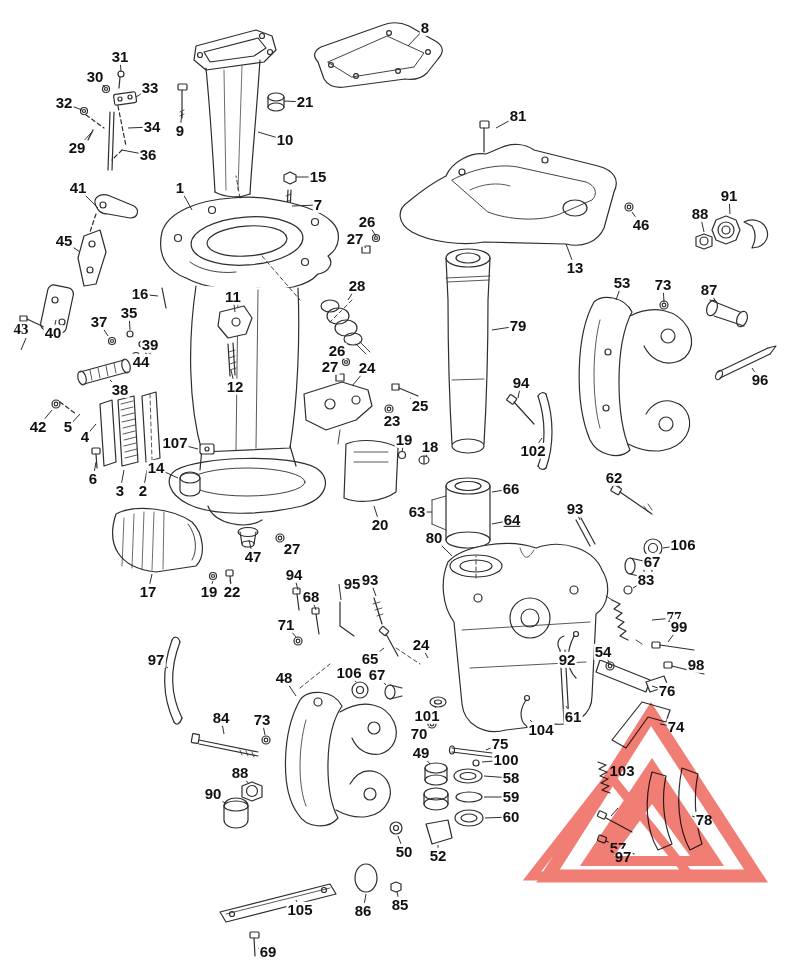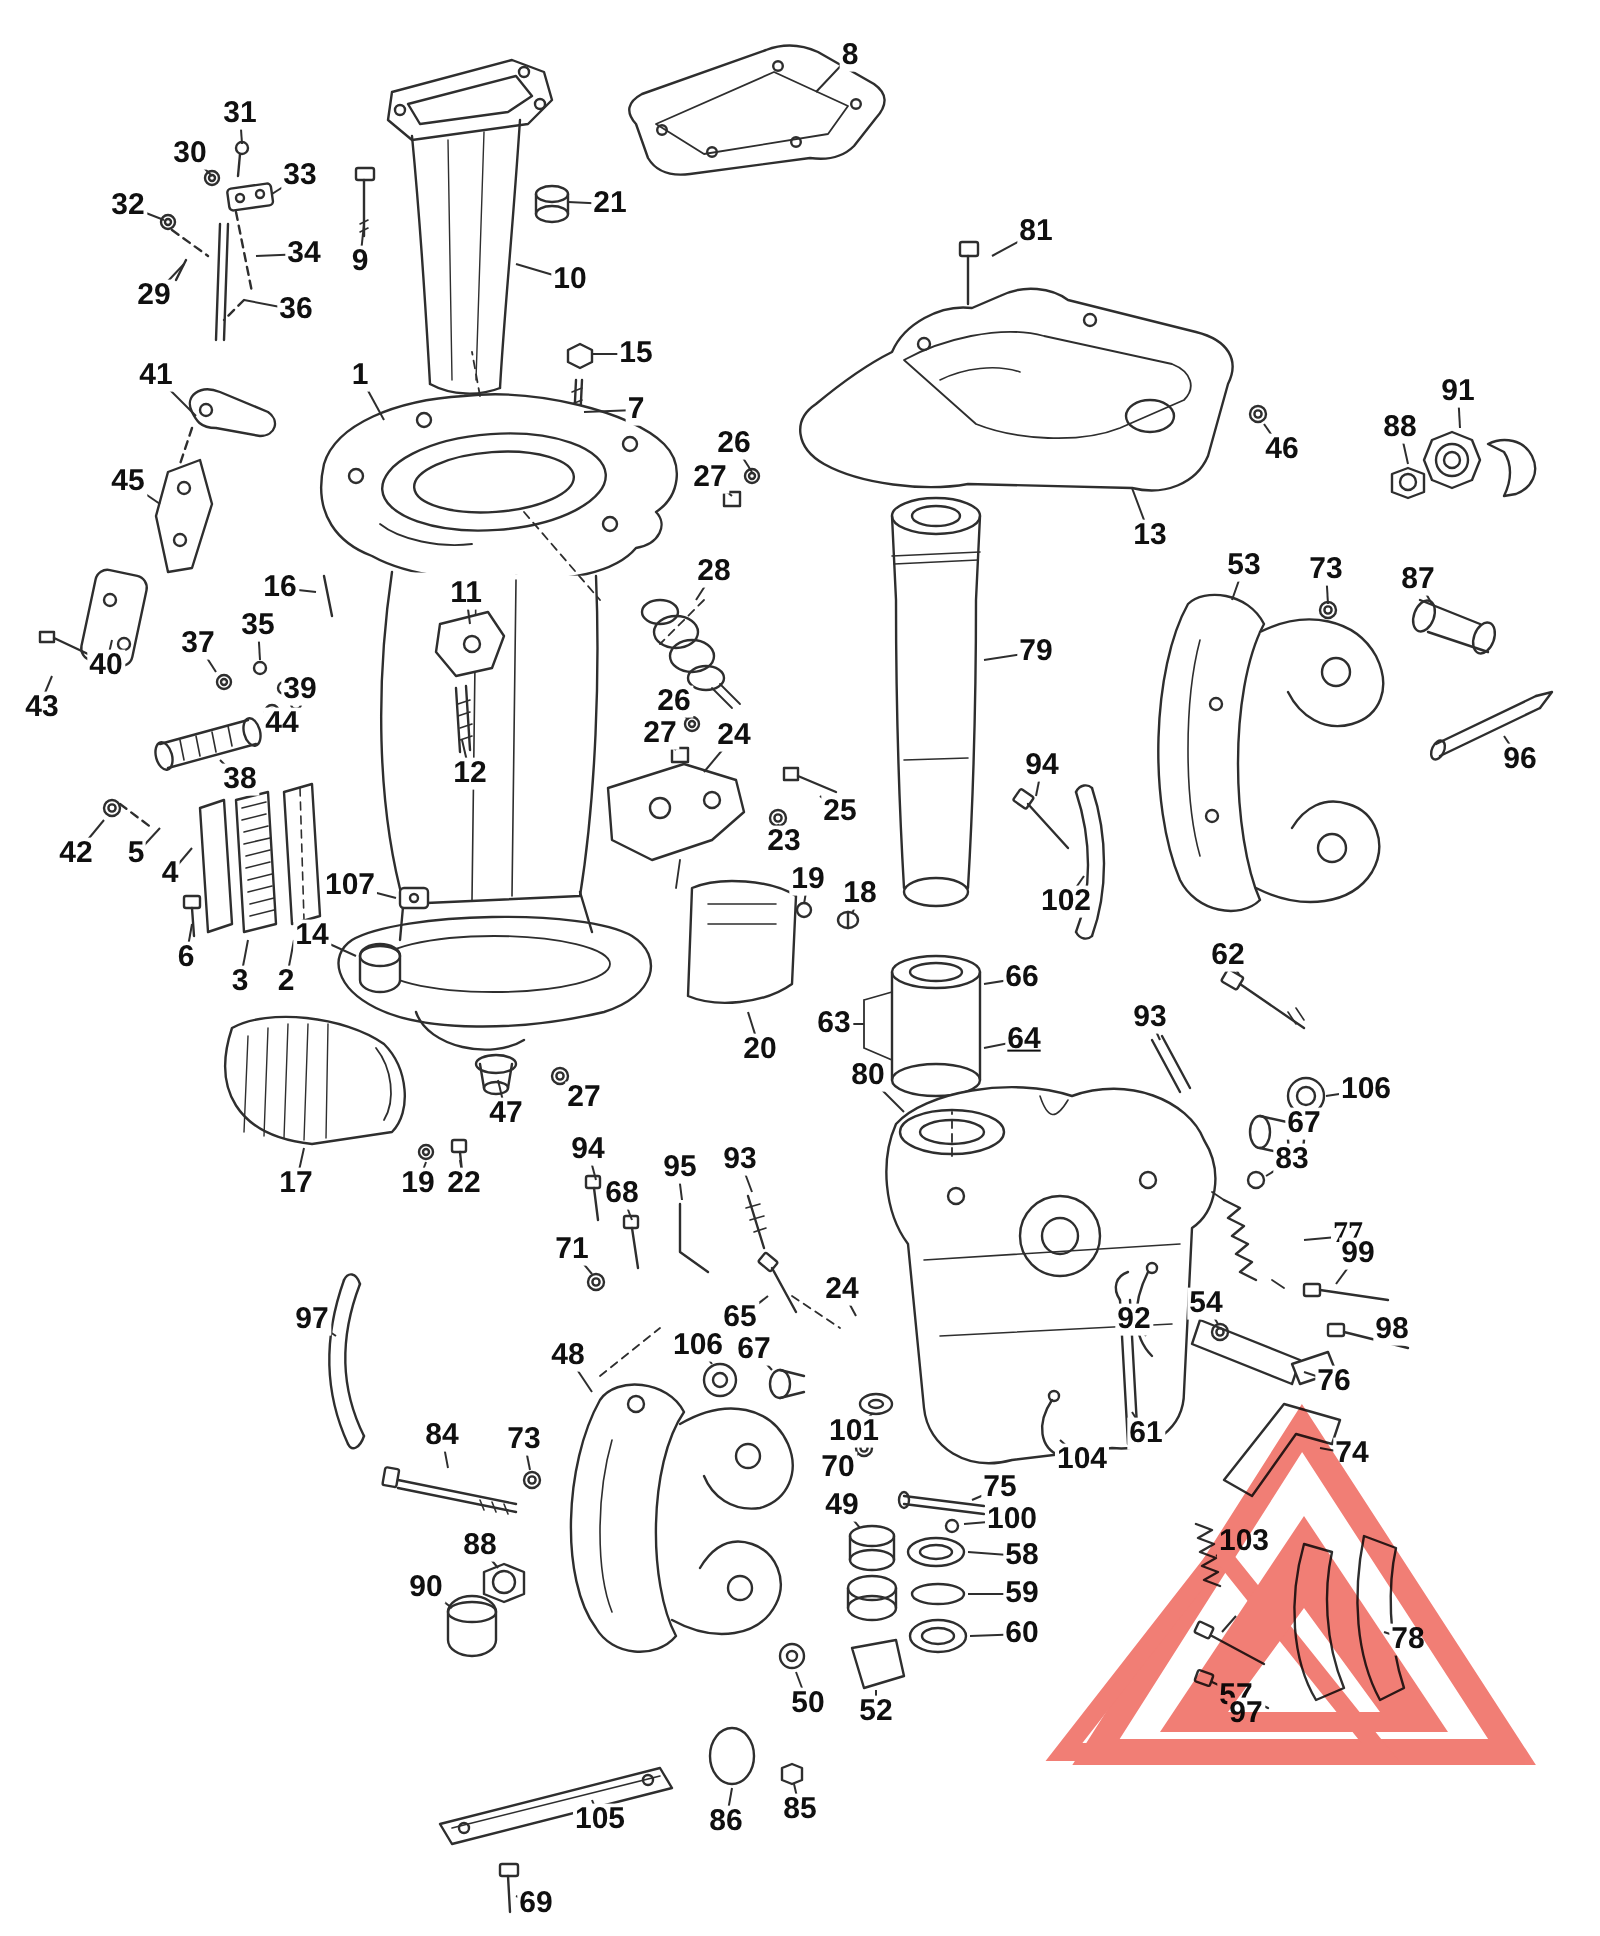--- a/index.html
+++ b/index.html
@@ -627,21 +627,21 @@
       <div class="part-label" style="left: 700px; top: 214px;">88</div>
       <div class="part-label" style="left: 140px; top: 294px;">16</div>
       <div class="part-label" style="left: 233px; top: 297px;">11</div>
       <div class="part-label" style="left: 357px; top: 286px;">28</div>
       <div class="part-label" style="left: 622px; top: 283px;">53</div>
       <div class="part-label" style="left: 663px; top: 285px;">73</div>
       <div class="part-label" style="left: 709px; top: 290px;">87</div>
       <div class="part-label" style="left: 99px; top: 322px;">37</div>
       <div class="part-label" style="left: 129px; top: 313px;">35</div>
       <div class="part-label" style="left: 518px; top: 326px;">79</div>
-      <div class="part-label" style="left: 21px; top: 354px;">43</div>
+      <div class="part-label" style="left: 21px; top: 330px; font-family: Liberation Serif, serif;">43</div>
       <div class="part-label" style="left: 53px; top: 333px;">40</div>
       <div class="part-label" style="left: 150px; top: 345px;">39</div>
       <div class="part-label" style="left: 337px; top: 351px;">26</div>
       <div class="part-label" style="left: 330px; top: 367px;">27</div>
       <div class="part-label" style="left: 141px; top: 362px;">44</div>
       <div class="part-label" style="left: 760px; top: 380px;">96</div>
       <div class="part-label" style="left: 120px; top: 390px;">38</div>
       <div class="part-label" style="left: 367px; top: 368px;">24</div>
       <div class="part-label" style="left: 235px; top: 387px;">12</div>
       <div class="part-label" style="left: 420px; top: 406px;">25</div>
@@ -667,21 +667,21 @@
       <div class="part-label" style="left: 683px; top: 545px;">106</div>
       <div class="part-label" style="left: 434px; top: 538px; text-align: right;">80</div>
       <div class="part-label" style="left: 652px; top: 562px;">67</div>
       <div class="part-label" style="left: 292px; top: 549px;">27</div>
       <div class="part-label" style="left: 253px; top: 557px;">47</div>
       <div class="part-label" style="left: 646px; top: 580px;">83</div>
       <div class="part-label" style="left: 148px; top: 592px;">17</div>
       <div class="part-label" style="left: 209px; top: 592px;">19</div>
       <div class="part-label" style="left: 232px; top: 592px;">22</div>
       <div class="part-label" style="left: 294px; top: 575px;">94</div>
-      <div class="part-label" style="left: 340px; top: 584px;">95</div>
+      <div class="part-label" style="left: 352px; top: 584px;">95</div>
       <div class="part-label" style="left: 370px; top: 580px;">93</div>
       <div class="part-label" style="left: 311px; top: 597px;">68</div>
       <div class="part-label" style="left: 674px; top: 618px; font-family: Liberation Serif, serif;">77</div>
       <div class="part-label" style="left: 286px; top: 625px;">71</div>
       <div class="part-label" style="left: 679px; top: 627px;">99</div>
       <div class="part-label" style="left: 603px; top: 652px;">54</div>
       <div class="part-label" style="left: 567px; top: 660px;">92</div>
       <div class="part-label" style="left: 696px; top: 665px;">98</div>
       <div class="part-label" style="left: 370px; top: 659px;">65</div>
       <div class="part-label" style="left: 421px; top: 645px;">24</div>

